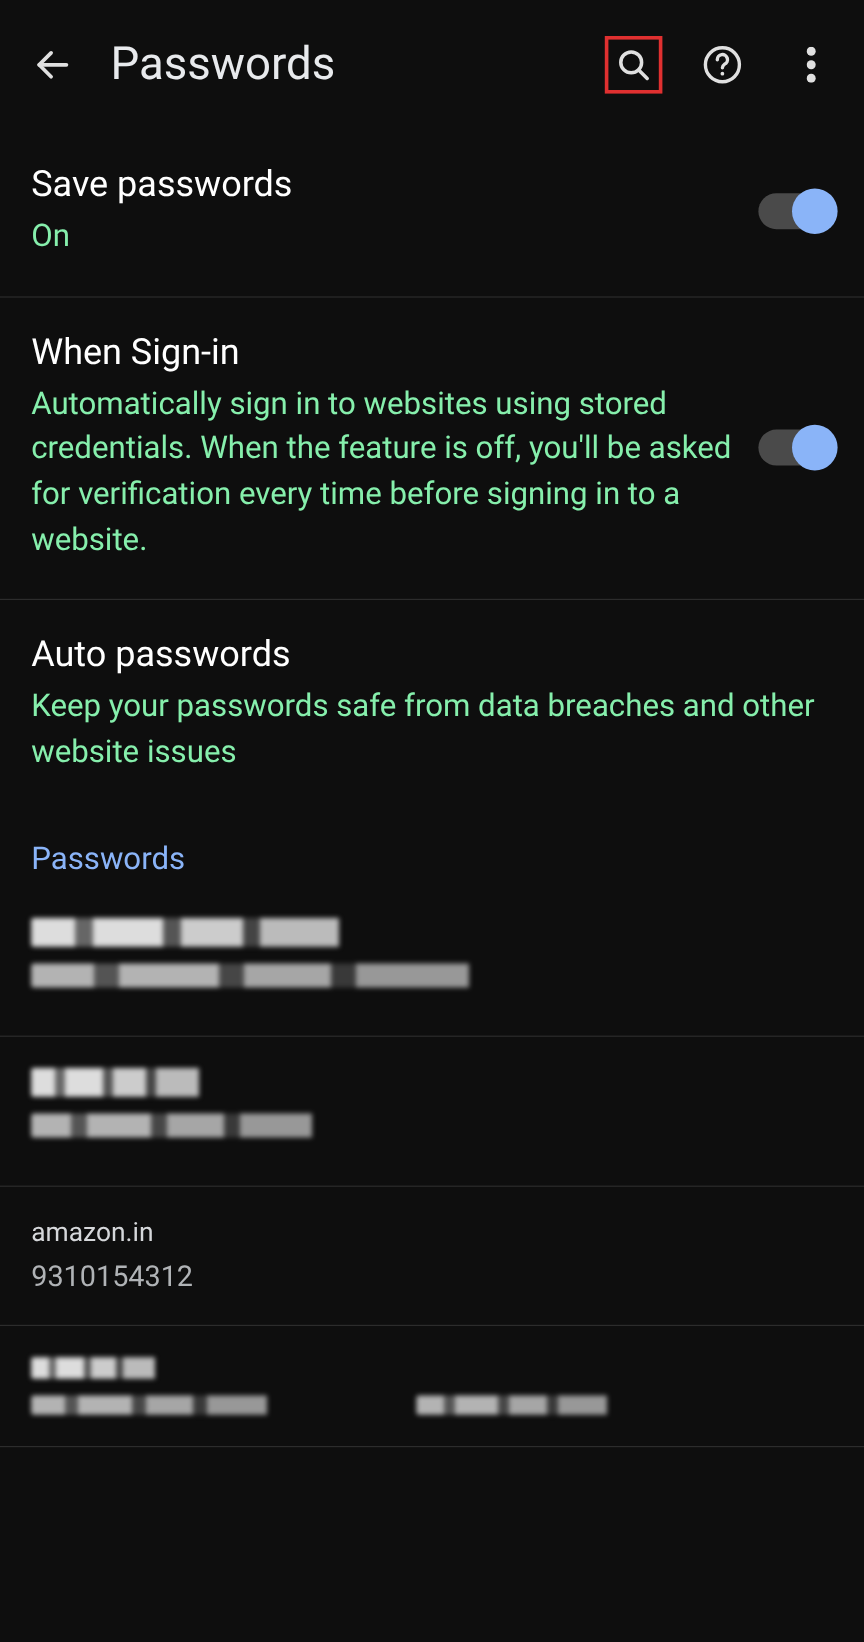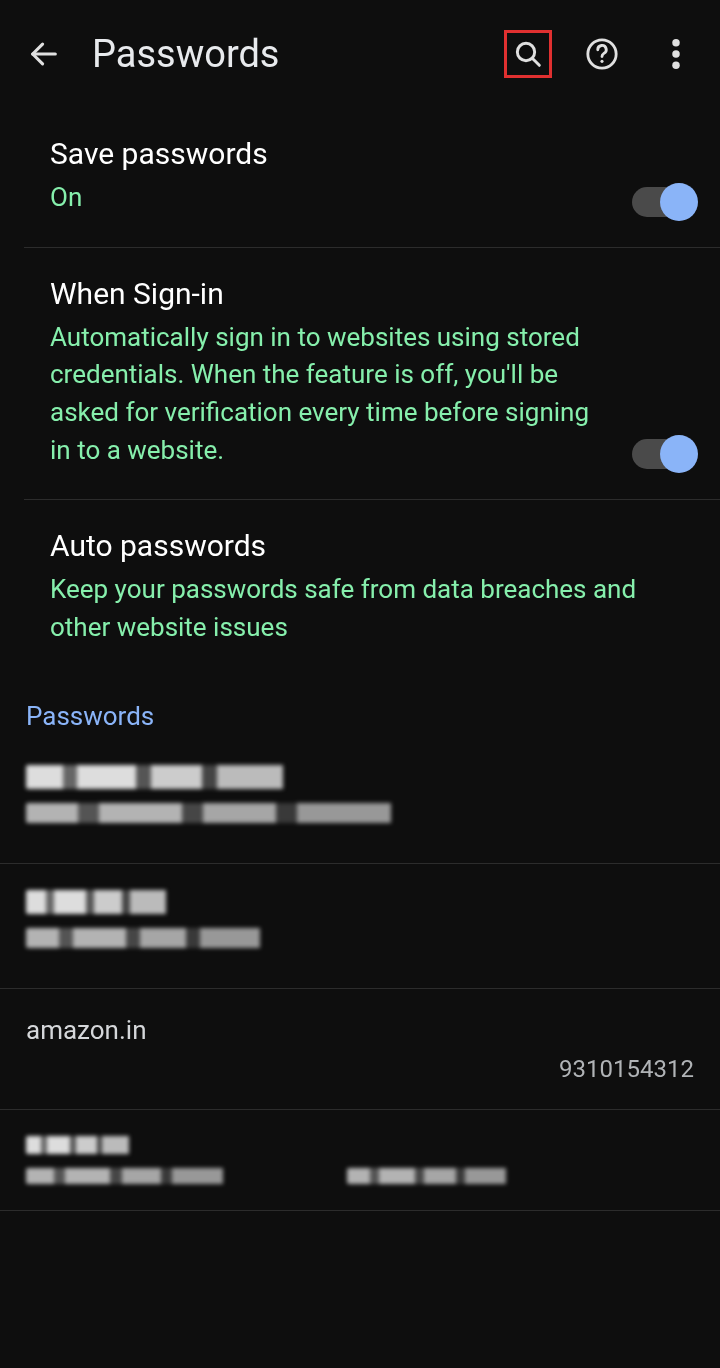--- a/index.html
+++ b/index.html
@@ -30,24 +30,23 @@
     display: flex; align-items: center; justify-content: center;
     color: #e0e0e0;
   }
   .highlight-box {
     border: 3px solid #e03030;
     padding: 2px;
   }
   .row {
     padding: 28px 26px 30px 26px;
     display: flex;
-    align-items: flex-end;
+    align-items: center;
     gap: 20px;
     border-bottom: 1px solid #2c2c2c;
-    margin-left: 24px;
   }
   .row.noborder { border-bottom: none; }
   .row-text { flex: 1; }
   .row-title { font-size: 30px; font-weight: 400; color: #ffffff; margin-bottom: 8px; }
   .row-sub { font-size: 26px; color: #86efac; line-height: 1.45; }
   .toggle {
     width: 62px; height: 30px;
     background: #4a4a4a;
     border-radius: 15px;
     position: relative;
@@ -73,22 +72,22 @@
   .blur-line {
     height: 24px;
     background: linear-gradient(90deg,#ddd 0 10%,#666 10% 14%,#ddd 14% 30%,#555 30% 34%,#ccc 34% 48%,#444 48% 52%,#bbb 52% 70%,transparent 70%);
     filter: blur(2px);
     margin-bottom: 14px;
     border-radius: 2px;
   }
   .blur-line.small { width: 55%; }
   .blur-line.med { width: 78%; }
   .blur-line.sub { height: 20px; opacity: .8; }
-  .clear-site { font-size: 26px; color: #d5d7da; margin-bottom: 10px; }
-  .clear-user { font-size: 24px; color: #b0b3b6; text-align: right; }
+  .clear-site { font-size: 22px; color: #d5d7da; margin-bottom: 10px; }
+  .clear-user { font-size: 24px; color: #b0b3b6; }
   svg { display: block; }
 </style>
 </head>
 <body>
 
 <div class="header">
   <div class="back">
     <svg width="34" height="34" viewBox="0 0 24 24" fill="none" stroke="currentColor" stroke-width="2.2" stroke-linecap="round" stroke-linejoin="round">
         <line x1="20" y1="12" x2="4" y2="12"></line>
         <polyline points="11 5 4 12 11 19"></polyline>

